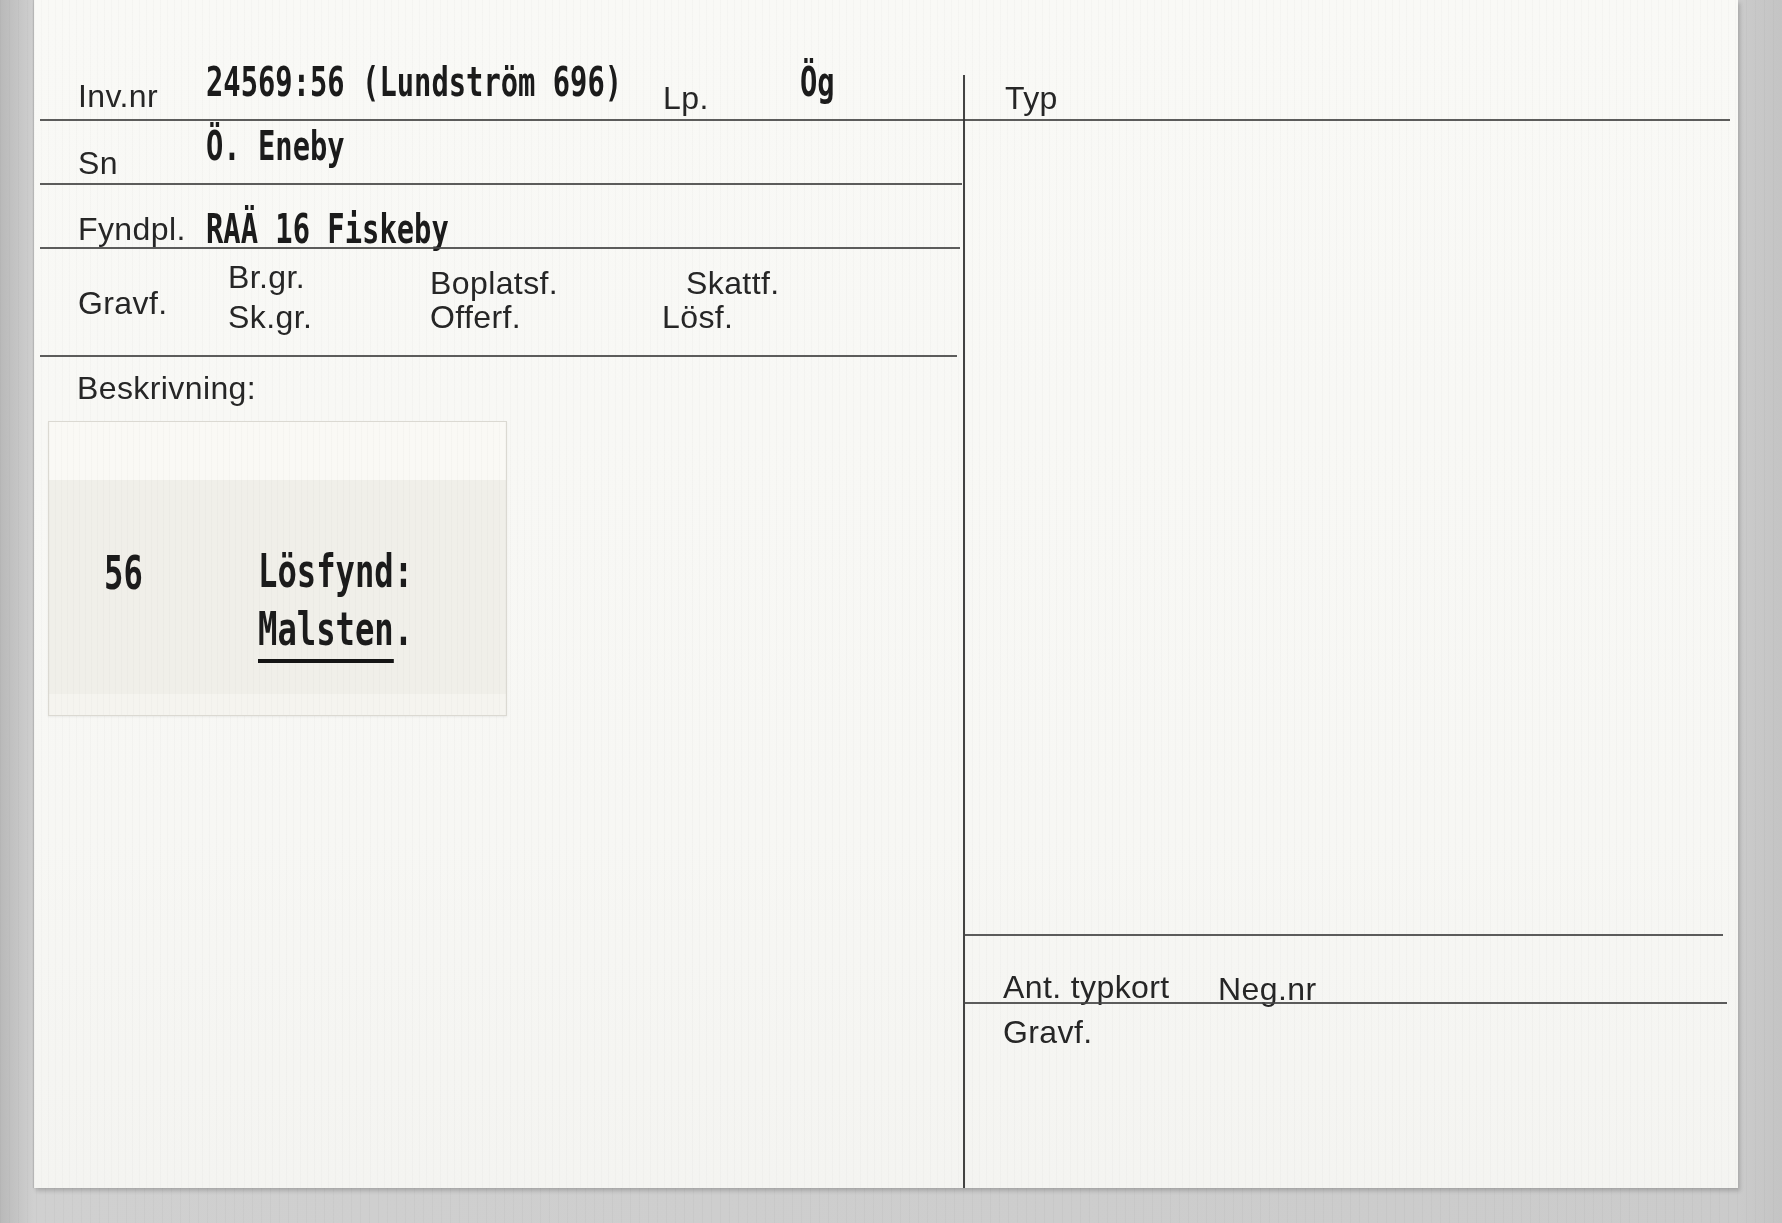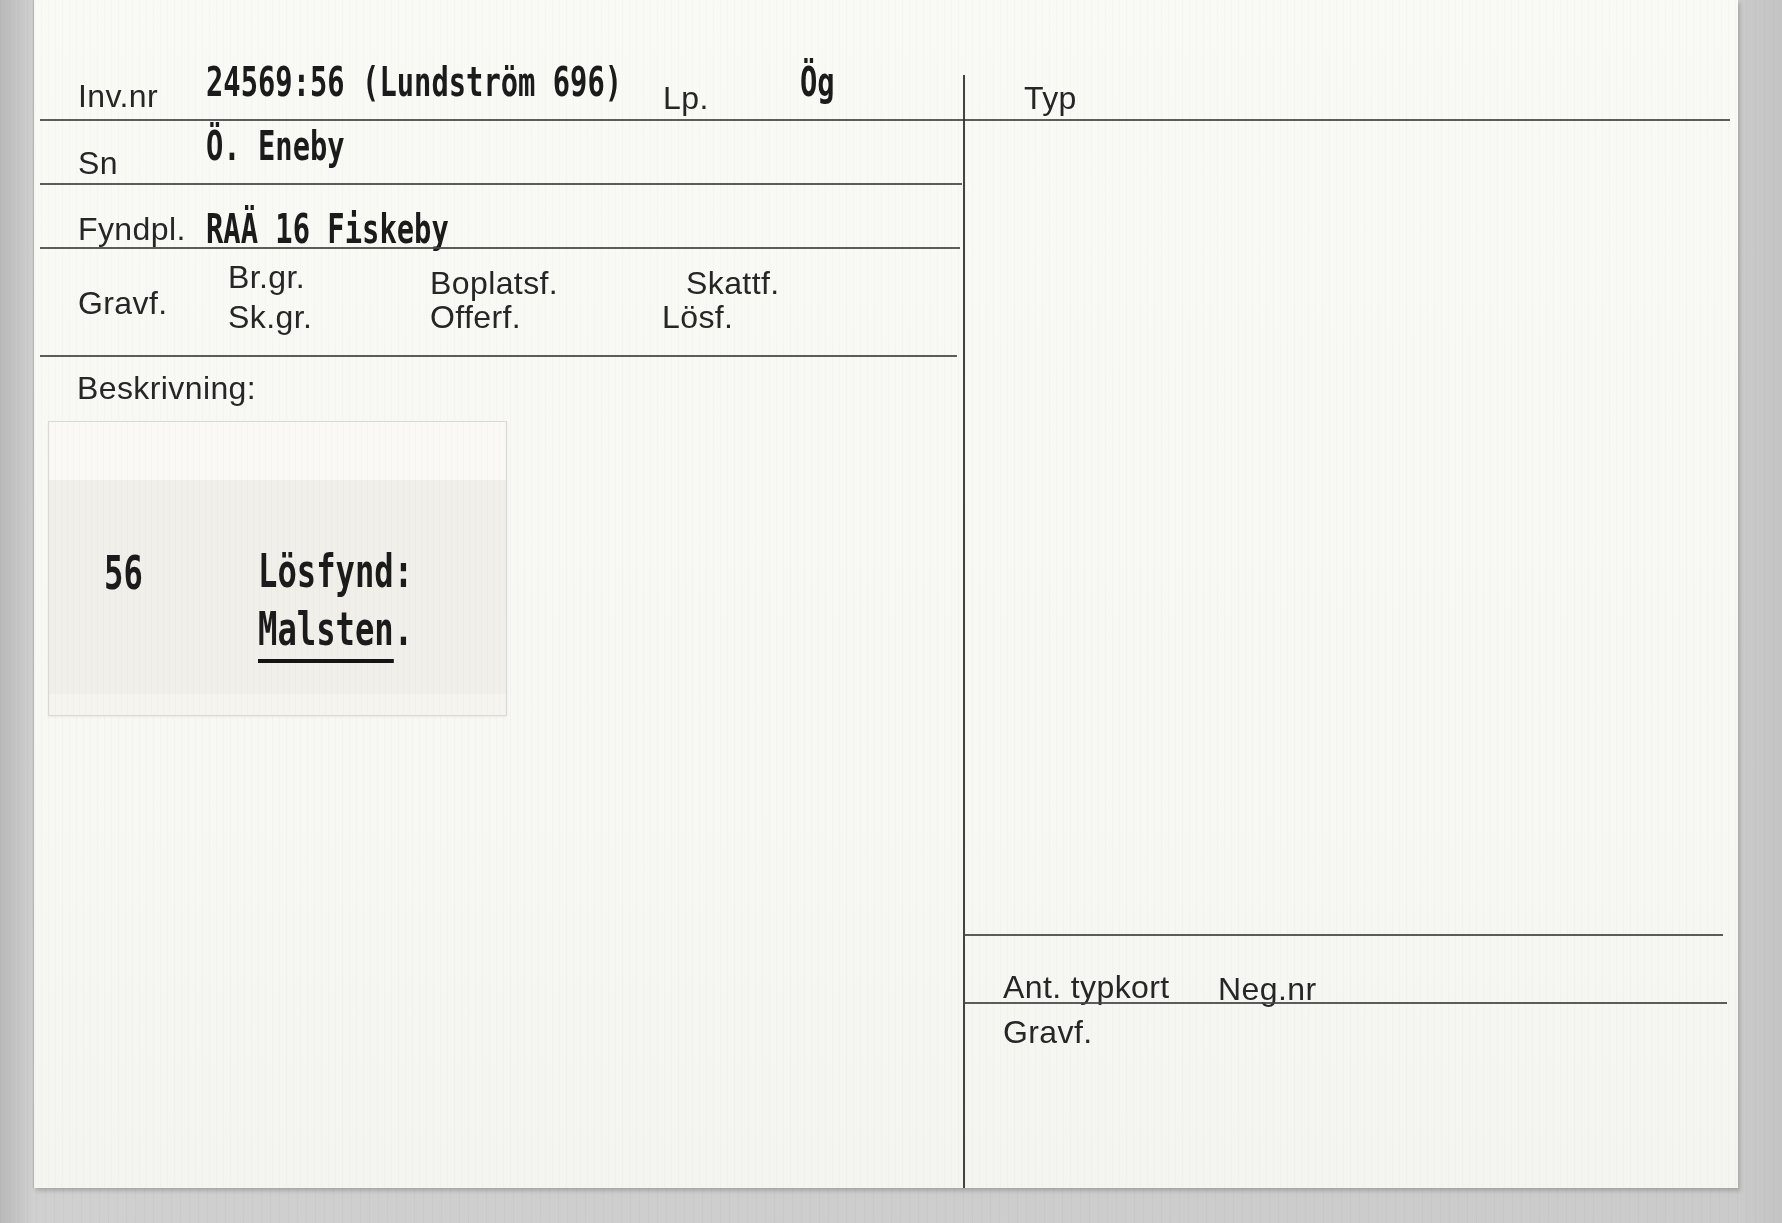--- a/index.html
+++ b/index.html
@@ -49,21 +49,21 @@
 </head>
 <body>
 
 <div class="scan">
   <div class="card">
 
     <span class="lbl" style="left:44px; top:80px;">Inv.nr</span>
     <span class="typed typed-lg" style="left:172px; top:62px;">24569:56 (Lundström 696)</span>
     <span class="lbl" style="left:629px; top:82px;">Lp.</span>
     <span class="typed typed-lg" style="left:766px; top:62px;">Ög</span>
-    <span class="lbl" style="left:971px; top:82px;margin-left:19px;">Typ</span>
+    <span class="lbl" style="left:971px; top:82px;">Typ</span>
     <div class="hline" style="left:6px; top:119px; width:1690px;"></div>
 
     <span class="lbl" style="left:44px; top:147px;">Sn</span>
     <span class="typed typed-lg" style="left:172px; top:126px;">Ö. Eneby</span>
     <div class="hline" style="left:6px; top:183px; width:922px;"></div>
 
     <span class="lbl" style="left:44px; top:213px;">Fyndpl.</span>
     <span class="typed typed-lg" style="left:172px; top:209px;">RAÄ 16 Fiskeby</span>
     <div class="hline" style="left:6px; top:247px; width:920px;"></div>
 

